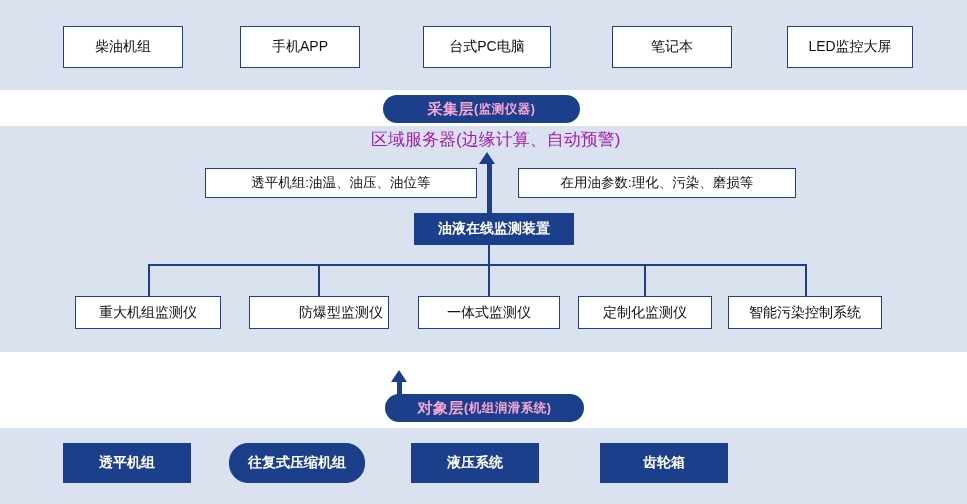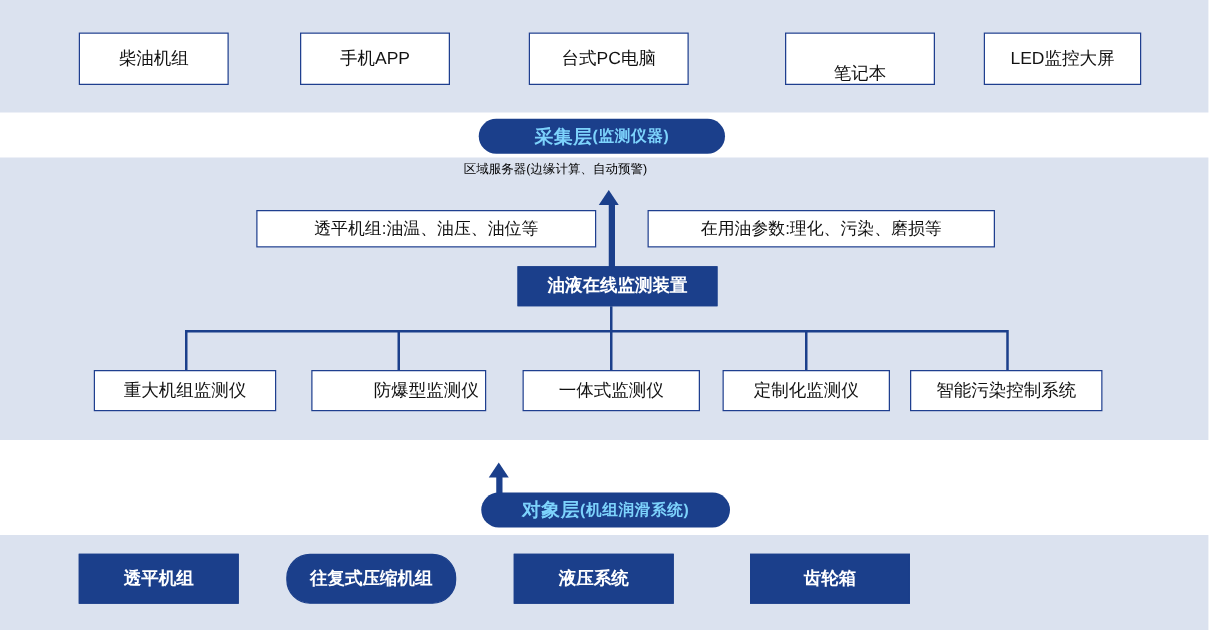--- a/index.html
+++ b/index.html
@@ -46,30 +46,30 @@
   }
   .box-filled {
     background: #1b3f8b;
     border: 1px solid #1b3f8b;
     color: #ffffff;
     font-size: 14px;
     font-weight: bold;
   }
   .plain-text {
     position: absolute;
-    font-size: 10px;
-    color: #000000;
+    font-size: 17px;
+    color: #a21caf;
     white-space: nowrap;
   }
   
   .pill {
     position: absolute;
     box-sizing: border-box;
     background: #1b3f8b;
-    color: #7dd3fc;
+    color: #f9a8d4;
     border-radius: 14px;
     display: flex;
     align-items: center;
     justify-content: center;
     font-size: 15px;
     font-weight: bold;
     letter-spacing: 0.5px;
   }
   .pill .sub {
     font-size: 12.5px;
@@ -109,21 +109,21 @@
 
   <div class="box box-outline" style="left:63px; top:26px; width:120px; height:42px;">
     <span>柴油机组</span>
   </div>
   <div class="box box-outline" style="left:240px; top:26px; width:120px; height:42px;">
     <span>手机APP</span>
   </div>
   <div class="box box-outline" style="left:423px; top:26px; width:128px; height:42px;">
     <span>台式PC电脑</span>
   </div>
-  <div class="box box-outline" style="left:628px; top:26px; width:120px; height:42px;align-items:flex-end;">
+  <div class="box box-outline" style="left:612px; top:26px; width:120px; height:42px;">
     <span>笔记本</span>
   </div>
   <div class="box box-outline" style="left:787px; top:26px; width:126px; height:42px;">
     <span>LED监控大屏</span>
   </div>
 
   <div class="pill" style="left:383px; top:95px; width:197px; height:28px;">
     <span>采集层</span>
     <span class="sub">(监测仪器)</span>
   </div>

